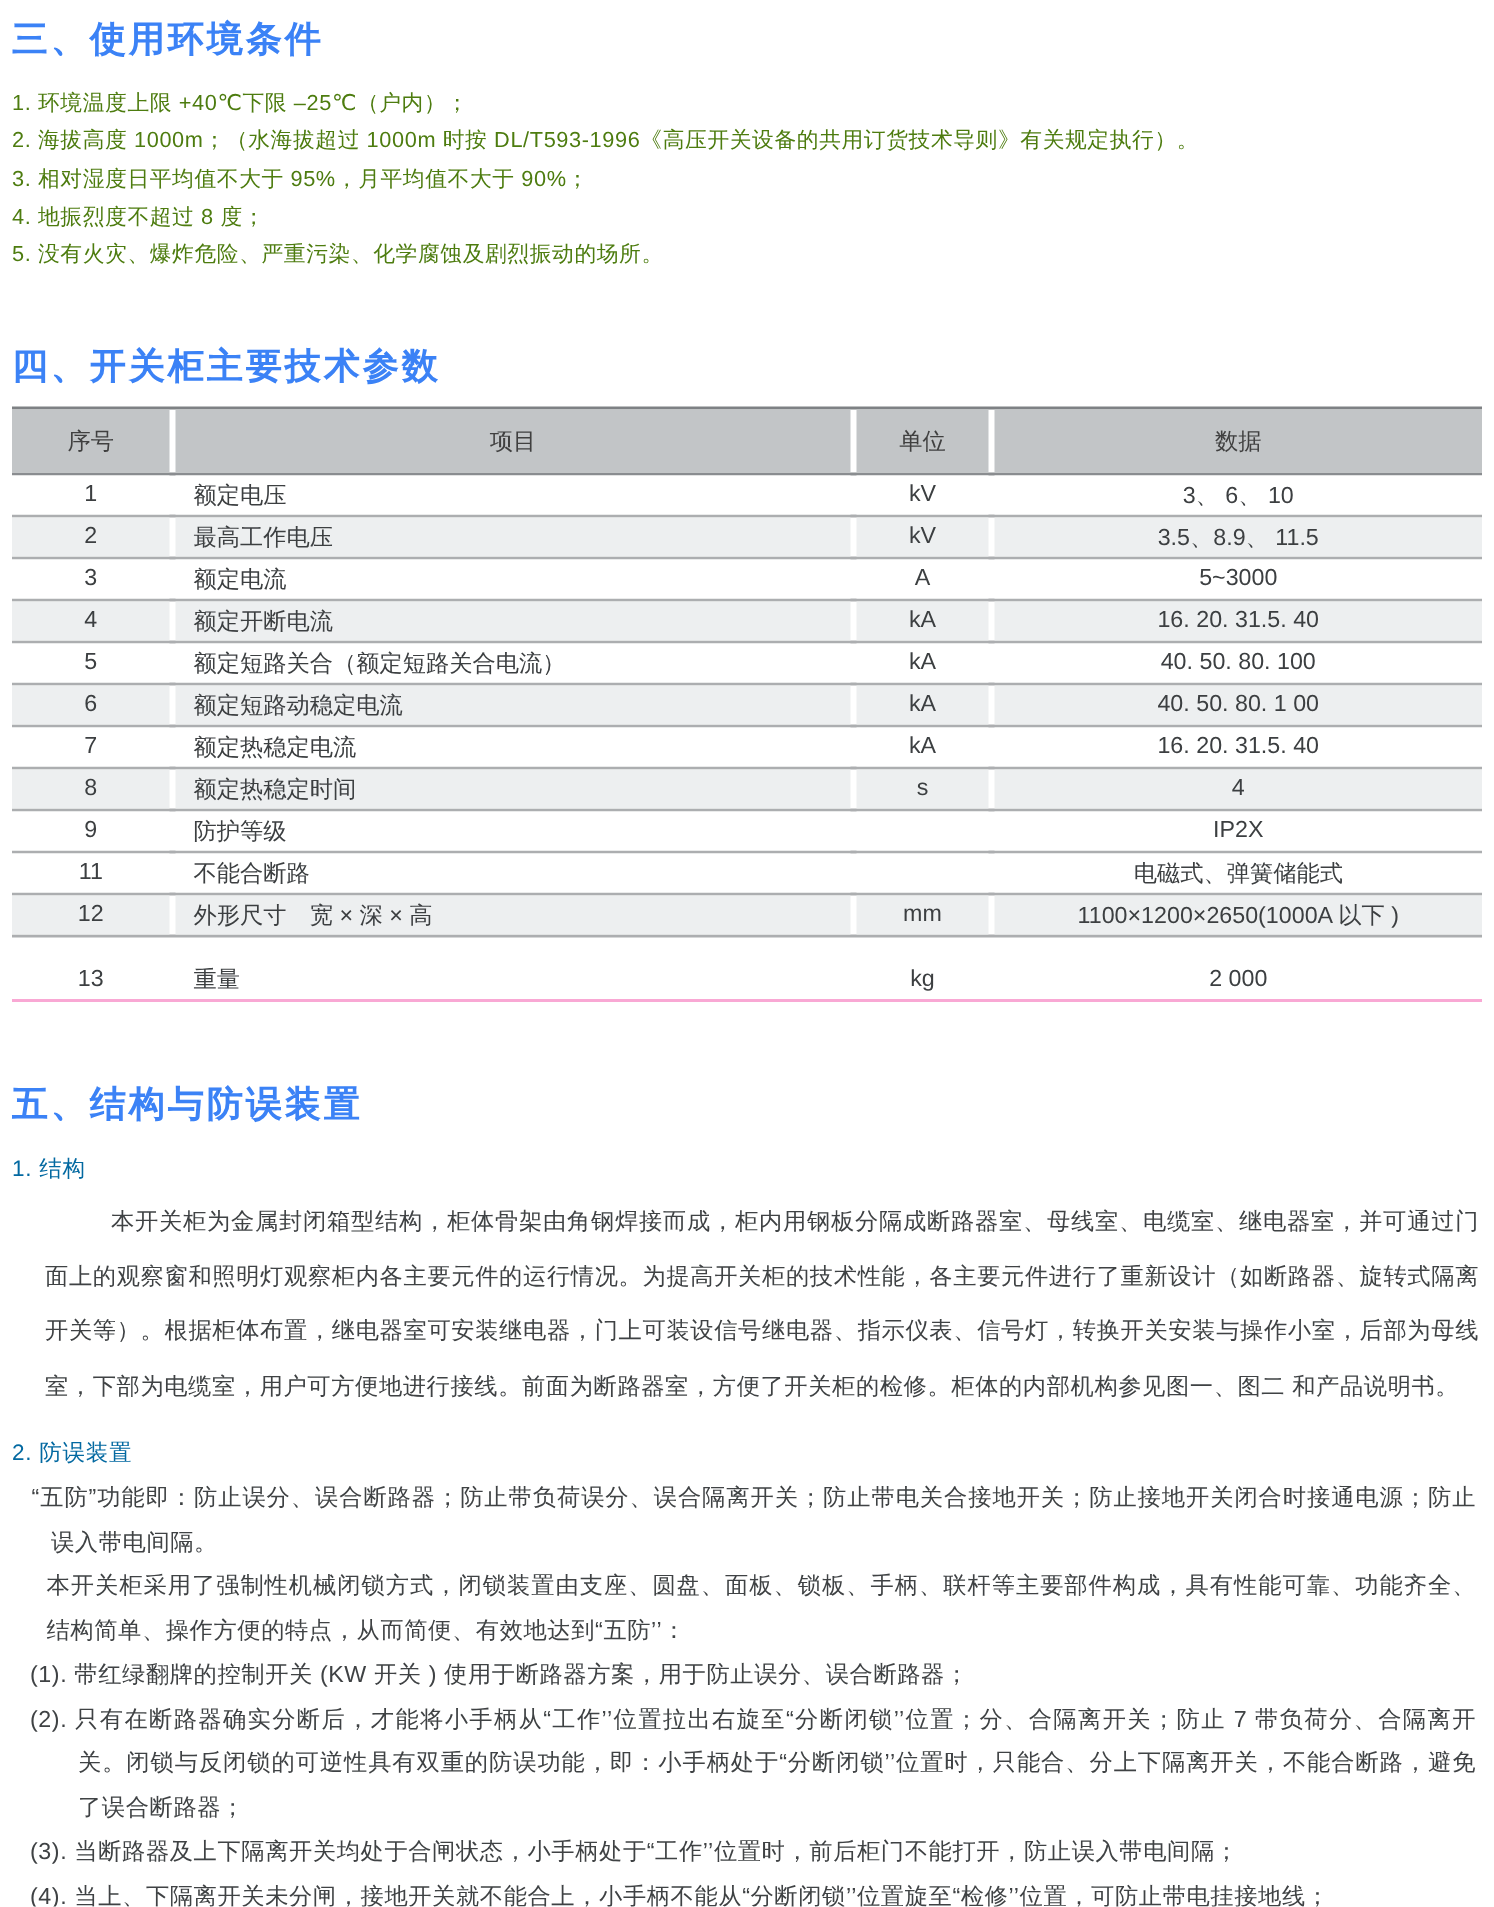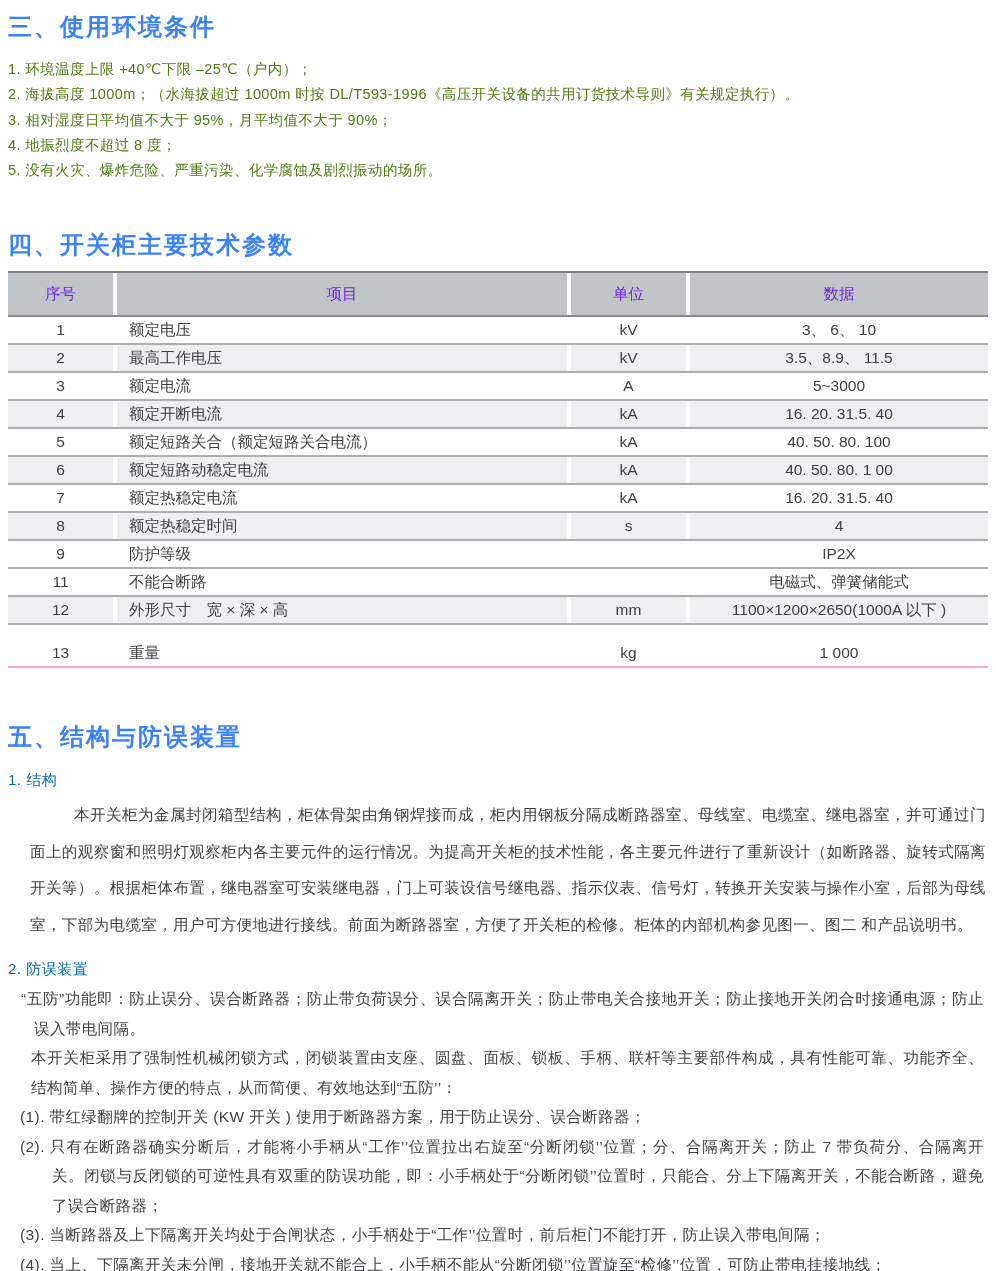--- a/index.html
+++ b/index.html
@@ -27,34 +27,34 @@
   .sec4 { margin-top:45px; }
   .ptable { margin-top:9px; width:980px; }
   .thead {
     display:flex; gap:4px;
     border-top:2px solid #7e8184;
     border-bottom:2px solid #8a8d90;
   }
   .thead .cell {
     background:#c2c5c7; height:42px;
     display:flex; align-items:center; justify-content:center;
-    font-size:15.5px; color:#6d28d9;font-family:Liberation Mono, monospace;
+    font-size:15.5px; color:#404040;font-family:Liberation Mono, monospace;
   }
   .trow { display:flex; gap:4px; border-bottom:2px solid #acaeb0; }
   .trow:last-child { border-bottom:2px solid #f9a8d4;margin-top:15px; }
   .trow .cell {
     height:26px; background:#ffffff;
     display:flex; align-items:center; justify-content:center;
     font-size:15.5px; color:#3c3f41;
   }
   .trow.alt .cell { background:#edeff0; }
   .c1 { width:105px; flex:none; }
   .c2 { width:450px; flex:none; }
   .trow .c2 { justify-content:flex-start; padding-left:12px; }
-  .c3 { width:115px; flex:none; }
+  .c3 { width:88px; flex:none; }
   .c4 { flex:1; }
 
   
   .sec5 { margin-top:52px; }
   .sub-label { margin-top:13px; font-size:15px; line-height:26px; color:#0369a1; letter-spacing:0.5px; }
   .para1 {
     margin-top:4px; padding-left:22px; padding-right:2px;
     text-indent:44px; font-size:15.5px; line-height:36.5px;
     text-align:justify; letter-spacing:0.4px;
   }
@@ -164,21 +164,21 @@
     <div class="cell c1">12</div>
     <div class="cell c2">外形尺寸　宽 × 深 × 高</div>
     <div class="cell c3">mm</div>
     <div class="cell c4">1100×1200×2650(1000A 以下 )</div>
   </div>
 
   <div class="trow">
     <div class="cell c1">13</div>
     <div class="cell c2">重量</div>
     <div class="cell c3">kg</div>
-    <div class="cell c4">1 000</div>
+    <div class="cell c4">2 000</div>
   </div>
 </div>
     </div>
   </div>
 
   <div class="sec5">
     <div class="sec-title">五、结构与防误装置</div>
     <div class="sub-label">1.  结构</div>
     <div class="para1">本开关柜为金属封闭箱型结构，柜体骨架由角钢焊接而成，柜内用钢板分隔成断路器室、母线室、电缆室、继电器室，并可通过门面上的观察窗和照明灯观察柜内各主要元件的运行情况。为提高开关柜的技术性能，各主要元件进行了重新设计（如断路器、旋转式隔离开关等）。根据柜体布置，继电器室可安装继电器，门上可装设信号继电器、指示仪表、信号灯，转换开关安装与操作小室，后部为母线室，下部为电缆室，用户可方便地进行接线。前面为断路器室，方便了开关柜的检修。柜体的内部机构参见图一、图二 和产品说明书。</div>
     <div class="sub-label">2.  防误装置</div>

